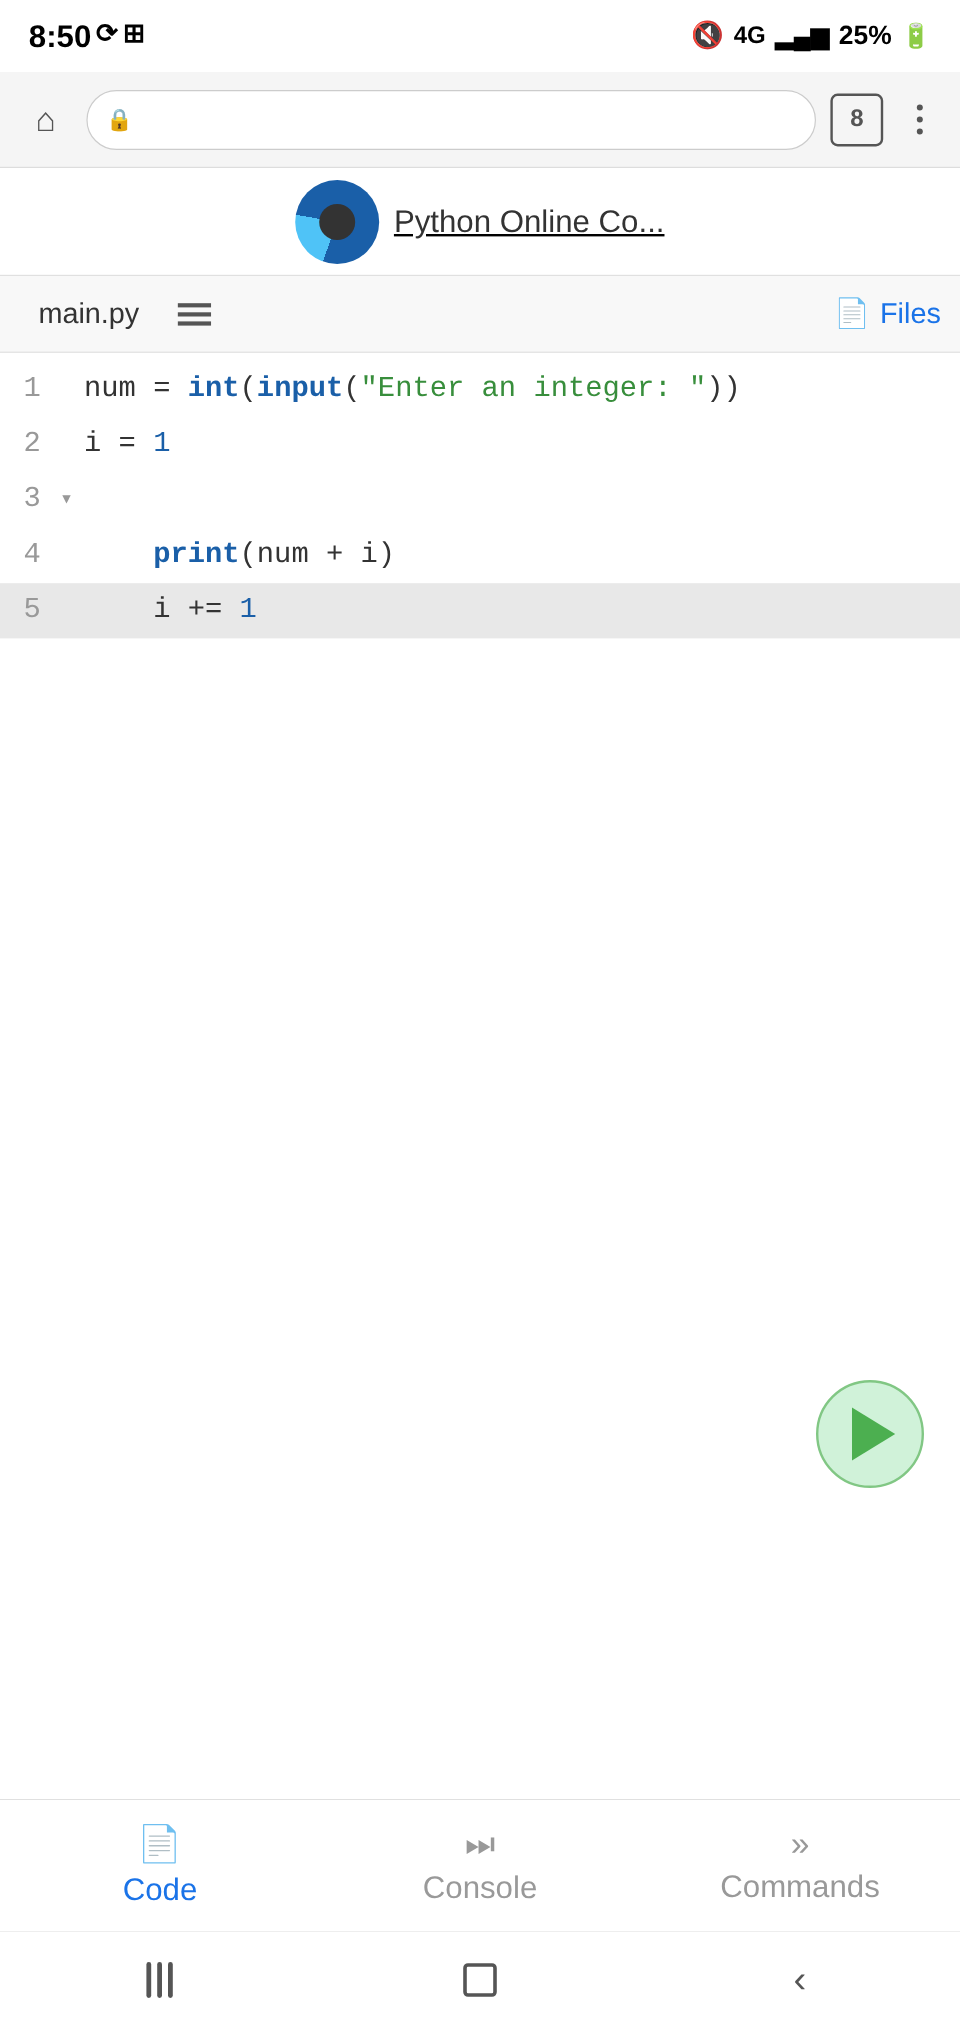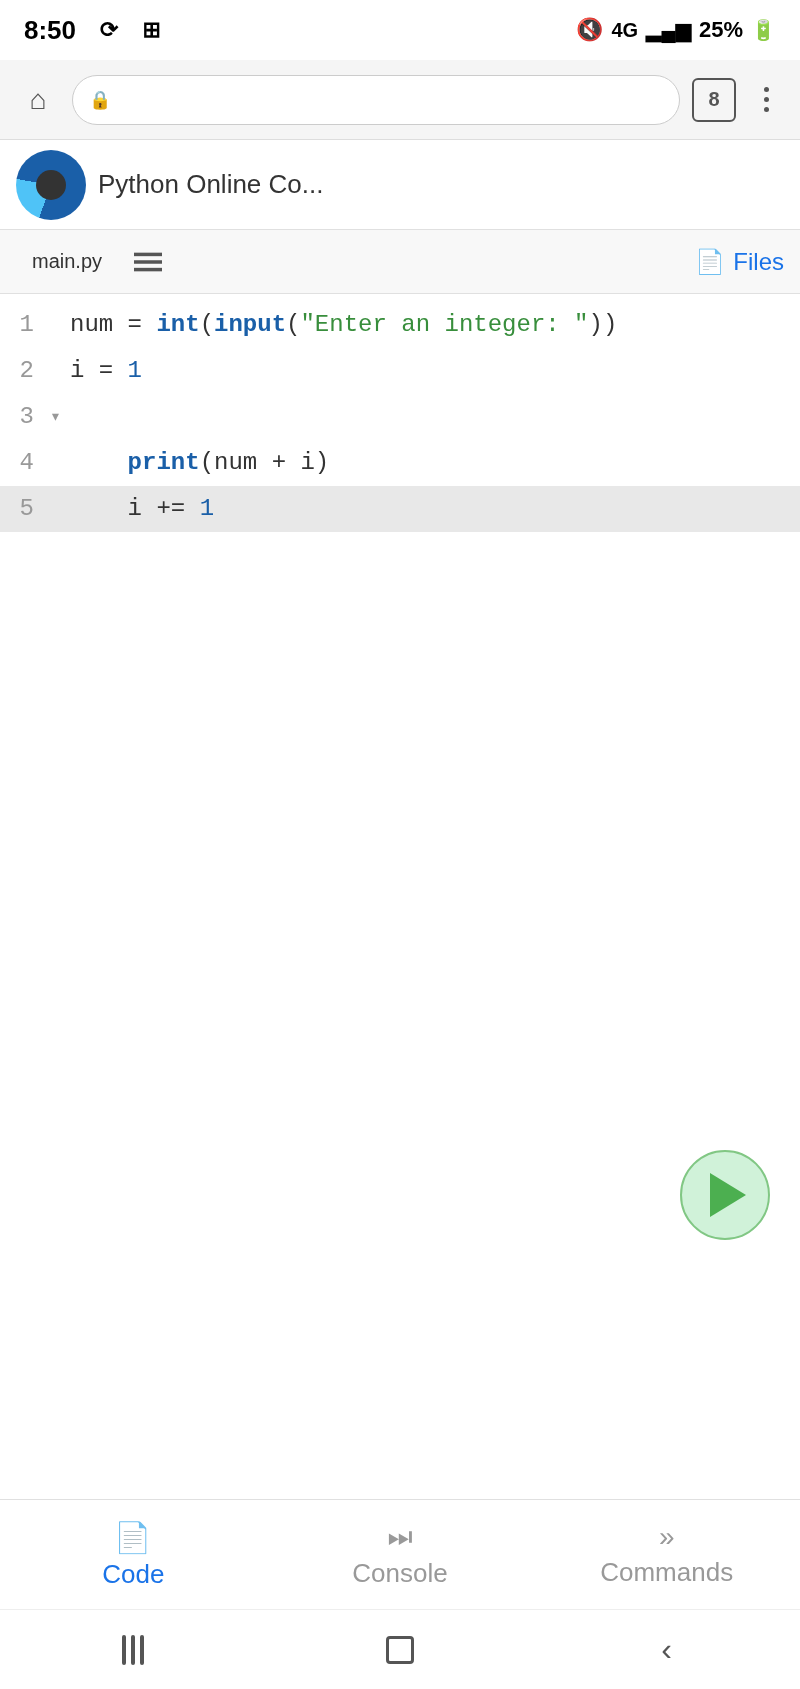--- a/index.html
+++ b/index.html
@@ -10,21 +10,21 @@
     .status-bar {
       height: 60px;
       background: #fff;
       display: flex;
       align-items: center;
       justify-content: space-between;
       padding: 0 24px;
       font-size: 26px;
       font-weight: 600;
     }
-    .status-left { display: flex; align-items: center; gap: 24px; }
+    .status-left { display: flex; gap: 4px; }
     .status-right { display: flex; align-items: center; gap: 8px; font-size: 22px; }
 
     
     .browser-bar {
       height: 80px;
       background: #f5f5f5;
       border-bottom: 1px solid #ddd;
       display: flex;
       align-items: center;
       padding: 0 16px;
@@ -64,22 +64,23 @@
     }
     .dot { width: 5px; height: 5px; border-radius: 50%; background: #555; }
 
     
     .app-header {
       height: 90px;
       background: #fff;
       border-bottom: 1px solid #e0e0e0;
       display: flex;
       align-items: center;
-      justify-content: flex-start;
+      justify-content: center;
       padding: 0 16px;
+      text-decoration: underline;
     }
     .app-logo-area { display: flex; align-items: center; gap: 12px; }
     .app-logo {
       width: 70px; height: 70px;
       border-radius: 50%;
       background: conic-gradient(#1a5fa8 0deg 200deg, #4fc3f7 200deg 280deg, #1a5fa8 280deg 360deg);
       display: flex; align-items: center; justify-content: center;
       position: relative;
       overflow: hidden;
     }
@@ -101,21 +102,21 @@
     }
     .editor-tabs {
       display: flex;
       align-items: center;
       border-bottom: 1px solid #e0e0e0;
       background: #f8f8f8;
       padding: 0 16px;
       height: 64px;
     }
     .tab-filename {
-      font-size: 20px;
+      font-size: 24px;
       color: #333;
       padding: 8px 16px;
       margin-right: 8px;
     }
     .tab-icon-btn {
       width: 44px; height: 44px;
       display: flex; align-items: center; justify-content: center;
       cursor: pointer;
     }
     .tab-icon-btn svg { width: 28px; height: 28px; }

